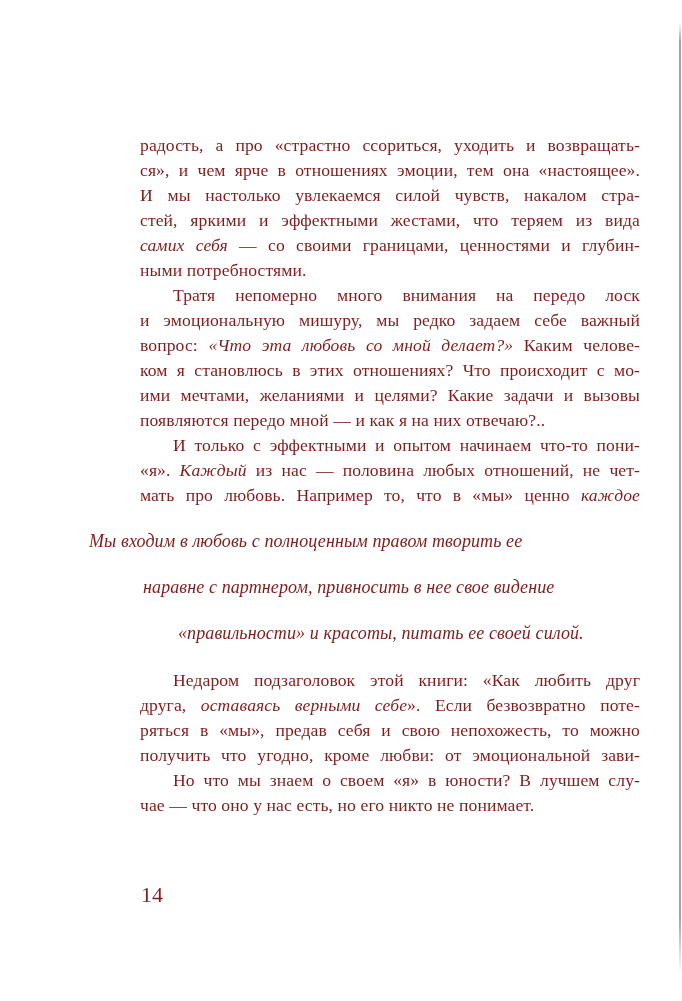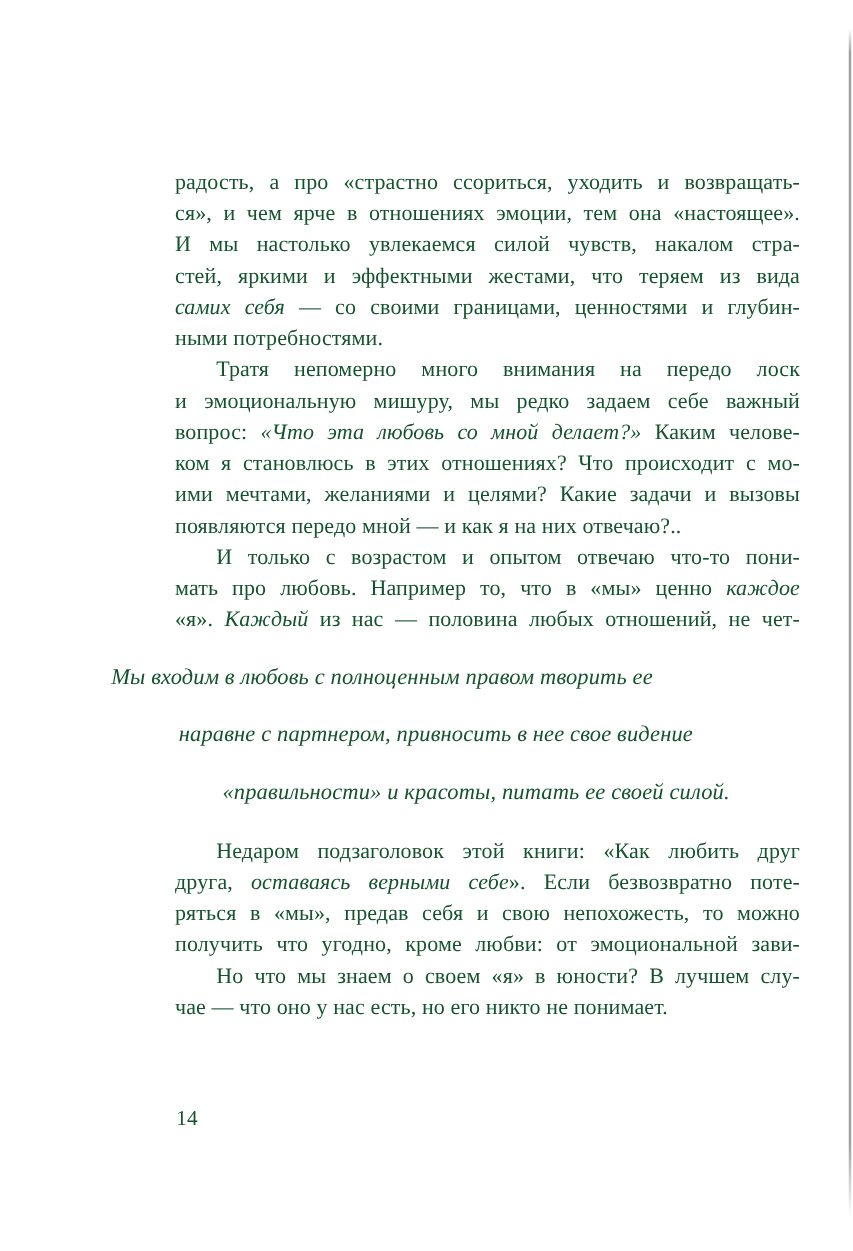--- a/index.html
+++ b/index.html
@@ -61,50 +61,50 @@
   .pullquote .line {
     text-align: center;
     text-align-last: left;
     margin-top: 20px;
   }
   em { }
   .page-number {
     position: absolute;
     left: 141px;
     top: 884px;
-    font-size: 17px;
+    font-size: 22px;
     line-height: 22px;
   }
 </style>
 </head>
 <body>
 
-<div class="page" style="color: #14532d; background: rgb(255, 255, 255);">
+<div class="page" style="color: #7f1d1d; background: rgb(255, 255, 255);">
   <div class="edge-line"></div>
   <main class="text-content">
       <div class="para">
         <div class="line"><span>радость, а про «страстно ссориться, уходить и возвращать-</span></div>
         <div class="line"><span>ся», и чем ярче в отношениях эмоции, тем она «настоящее».</span></div>
         <div class="line"><span>И мы настолько увлекаемся силой чувств, накалом стра-</span></div>
         <div class="line"><span>стей, яркими и эффектными жестами, что теряем из вида</span></div>
         <div class="line"><em>самих себя</em><span> — со своими границами, ценностями и глубин-</span></div>
         <div class="line last"><span>ными потребностями.</span></div>
       </div>
       <div class="para">
         <div class="line indent"><span>Тратя непомерно много внимания на передо лоск</span></div>
         <div class="line"><span>и эмоциональную мишуру, мы редко задаем себе важный</span></div>
         <div class="line"><span>вопрос: </span><em>«Что эта любовь со мной делает?»</em><span> Каким челове-</span></div>
         <div class="line"><span>ком я становлюсь в этих отношениях? Что происходит с мо-</span></div>
         <div class="line"><span>ими мечтами, желаниями и целями? Какие задачи и вызовы</span></div>
         <div class="line last"><span>появляются передо мной — и как я на них отвечаю?..</span></div>
       </div>
       <div class="para">
-        <div class="line indent"><span>И только с возрастом и опытом отвечаю что-то пони-</span></div>
+        <div class="line indent"><span>И только с эффектными и опытом начинаем что-то пони-</span></div>
+        <div class="line"><span>«я». </span><em>Каждый</em><span> из нас — половина любых отношений, не чет-</span></div>
         <div class="line"><span>мать про любовь. Например то, что в «мы» ценно </span><em>каждое</em></div>
-        <div class="line"><span>«я». </span><em>Каждый</em><span> из нас — половина любых отношений, не чет-</span></div>
       </div>
       <div class="pullquote">
         <div class="line" style="padding-left: 0px;"><span>Мы входим в любовь с полноценным правом творить ее</span></div>
         <div class="line" style="padding-left: 54px;"><span>наравне с партнером, привносить в нее свое видение</span></div>
         <div class="line" style="padding-left: 89px;"><span>«правильности» и красоты, питать ее своей силой.</span></div>
       </div>
       <div class="para">
         <div class="line indent"><span>Недаром подзаголовок этой книги: «Как любить друг</span></div>
         <div class="line"><span>друга, </span><em>оставаясь верными себе</em><span>». Если безвозвратно поте-</span></div>
         <div class="line"><span>ряться в «мы», предав себя и свою непохожесть, то можно</span></div>

